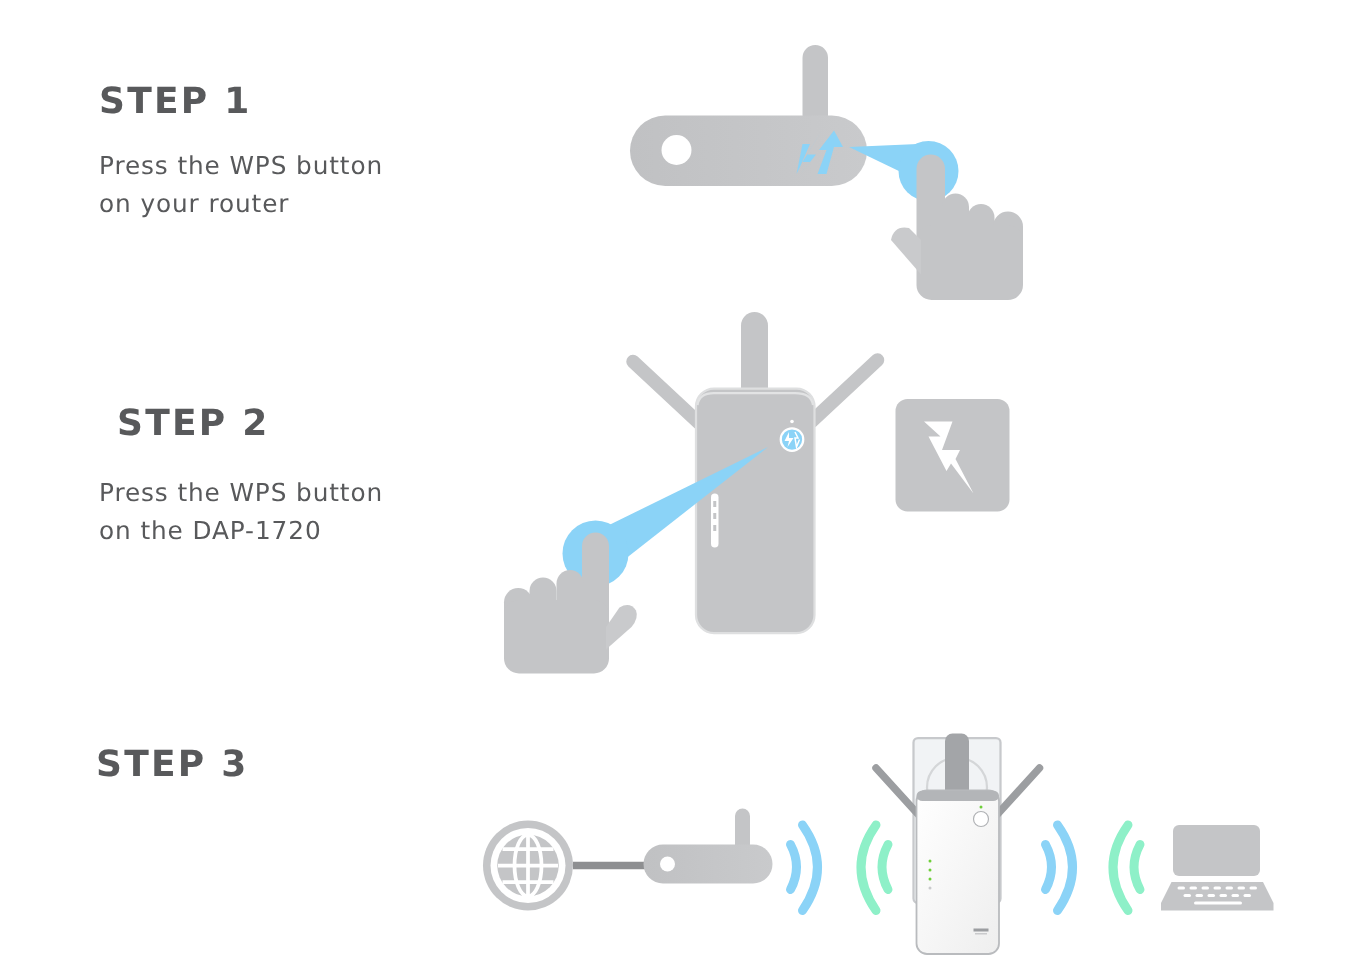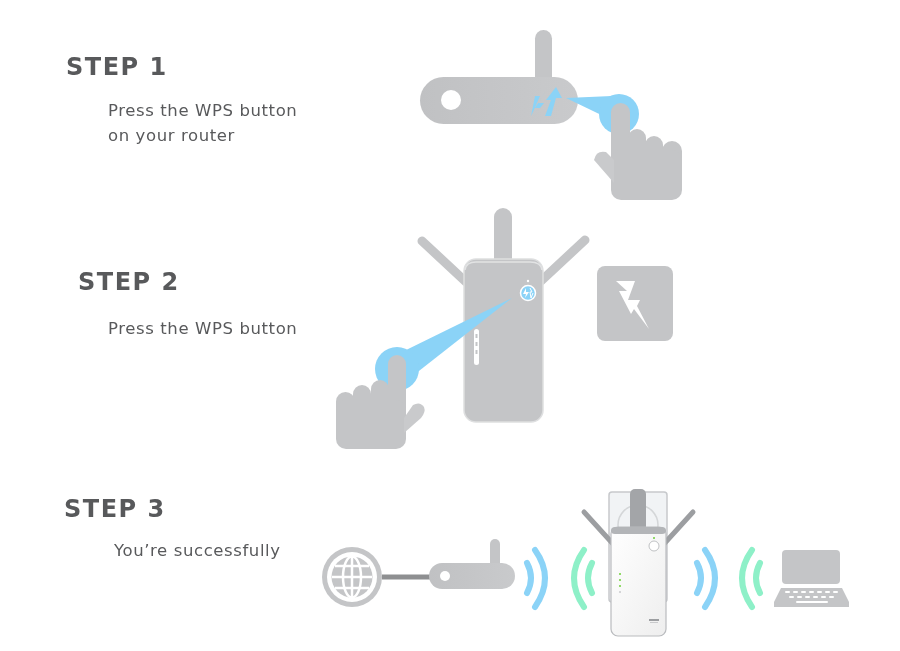--- a/index.html
+++ b/index.html
@@ -1,39 +1,39 @@
 <!DOCTYPE html>
 <html><head>
 <meta charset="utf-8">
 <style>
   html, body { margin: 0; padding: 0; background: #ffffff; }
   body { width: 900px; height: 651px; position: relative; overflow: hidden;
          font-family: "DejaVu Sans", sans-serif; color: #58595b; }
   .step-title { position: absolute; font-weight: bold; font-size: 24px; letter-spacing: 1.5px; color: #58595b; text-align: center; }
   .step-desc { position: absolute; font-size: 16.5px; line-height: 25px; letter-spacing: 0.6px; color: #58595b; }
-  .step-desc span { display: block; white-space: nowrap; margin-left: 42px; }
+  .step-desc span { display: block; white-space: nowrap; }
   svg.illus { position: absolute; left: 0; top: 0; }
 </style>
 </head>
 <body>
 
 <div class="step-title" style="left:66px; top:53px;">STEP 1</div>
 <div class="step-desc" style="left:66px; top:98px;">
   <span>Press the WPS button</span>
   <span>on your router</span>
 </div>
 
 <div class="step-title" style="left:78px; top:268px;">STEP 2</div>
 <div class="step-desc" style="left:66px; top:316px;">
   <span>Press the WPS button</span>
+  <span>on the DAP-1720</span>
 </div>
 
 <div class="step-title" style="left:64px; top:495px;">STEP 3</div>
 <div class="step-desc" style="left:72px; top:538px;">
-  <span>You’re successfully</span>
 </div>
 
 <svg class="illus" width="900" height="651" viewBox="0 0 900 651">
   <defs>
     <linearGradient id="gray" x1="0" x2="1" y1="0" y2="0">
       <stop offset="0" stop-color="#c0c1c3"></stop>
       <stop offset="1" stop-color="#c9cacc"></stop>
     </linearGradient>
     <linearGradient id="white-dev" x1="0" x2="1" y1="0" y2="1">
       <stop offset="0" stop-color="#ffffff"></stop>

